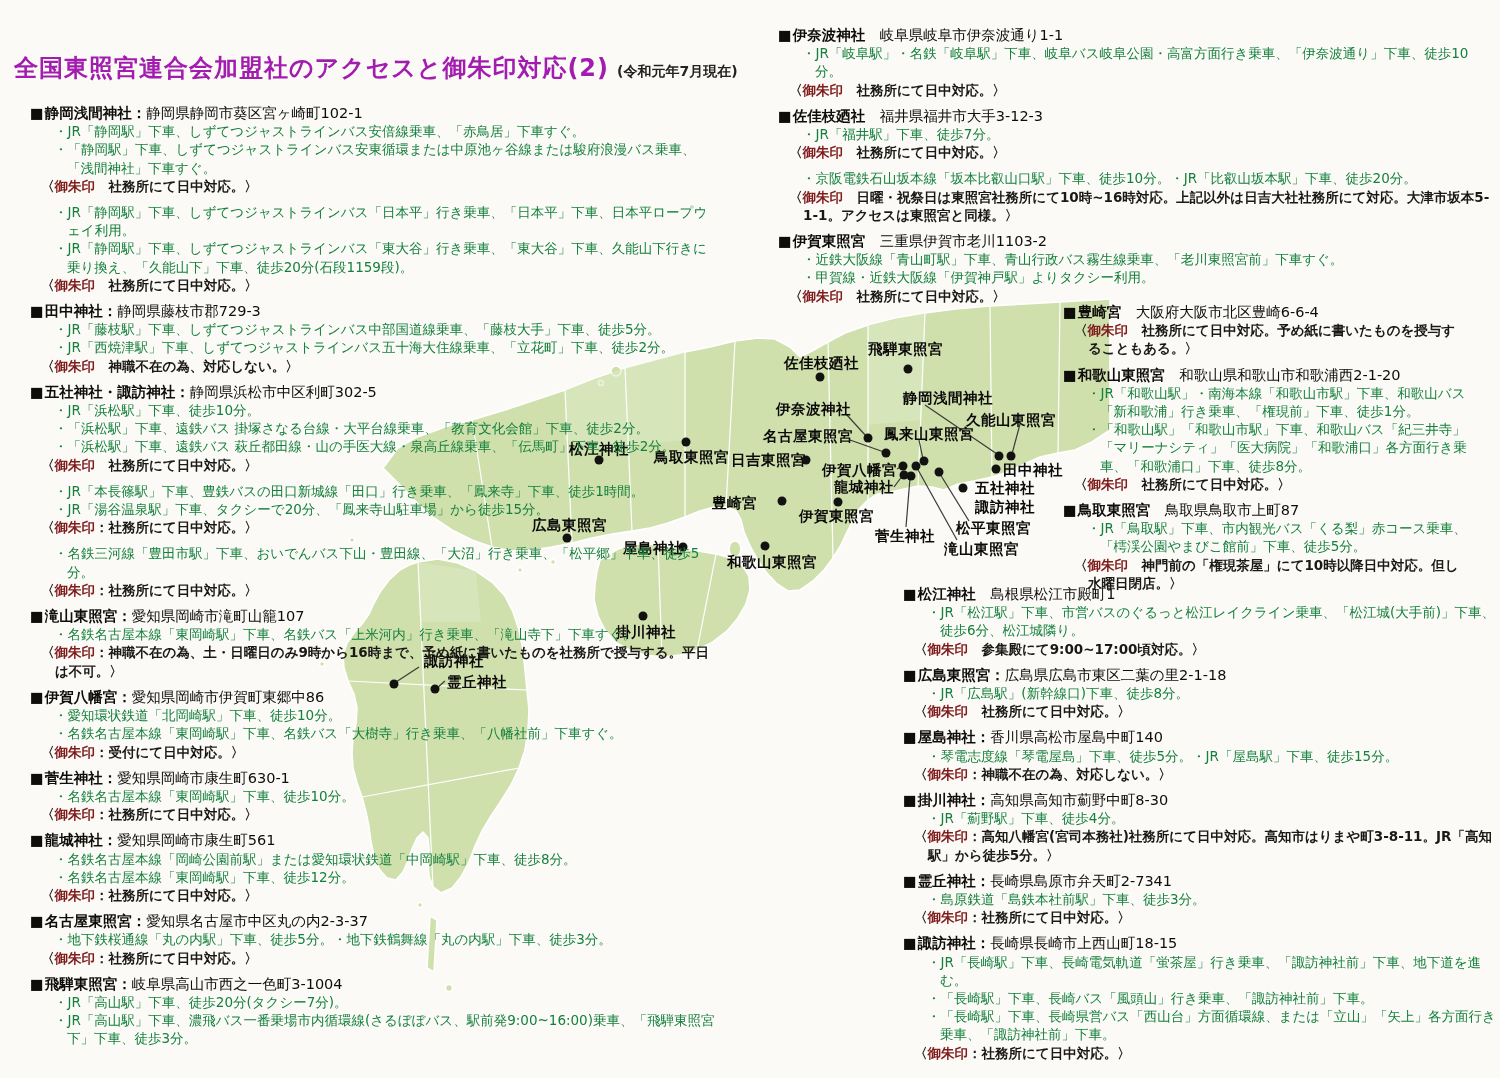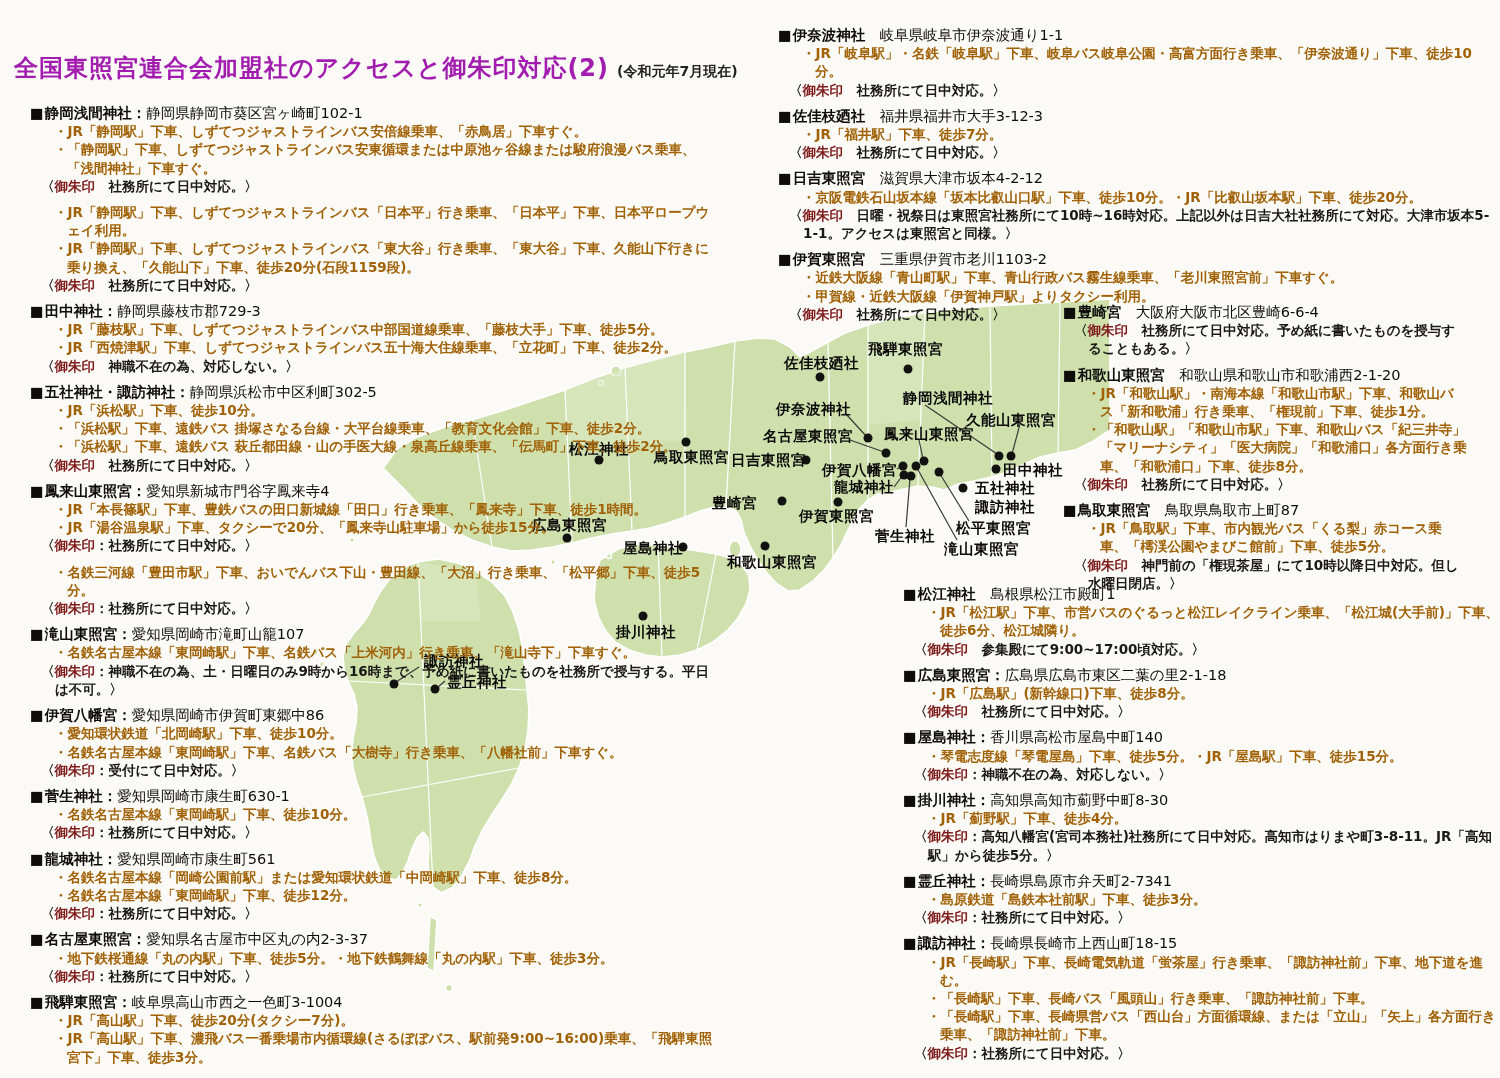--- a/index.html
+++ b/index.html
@@ -15,21 +15,21 @@
   #col-left   {left:30px;  top:104px; width:686px;}
   #col-rtop   {left:778px; top:26px;  width:716px;}
   #col-rmid   {left:1063px;top:303px; width:404px;}
   #col-rbot   {left:903px; top:585px; width:596px;}
   .entry{margin-bottom:8px;}
   .head{font-size:14.5px;font-weight:800;padding-left:0;color:#0e0d0b;}
   .blt{margin-right:1px;}
   .sname{font-weight:800;}
   .ssep{font-weight:700;}
   .saddr{font-weight:400;}
-  .route{margin-left:24px;padding-left:13px;text-indent:-13px;font-weight:700;color:#a16207;}
+  .route{margin-left:24px;padding-left:13px;text-indent:-13px;font-weight:400;color:#15803d;}
   .gosh{margin-left:11px;padding-left:14px;text-indent:-14px;font-weight:600;color:#1b1916;}
   .red{color:#7f1d1d;}
   
   #map-svg{position:absolute;left:0;top:0;z-index:0;}
   #map-labels{position:absolute;left:0;top:0;width:1500px;height:1078px;z-index:1;}
   .maplab{position:absolute;white-space:nowrap;font-size:14.5px;font-weight:800;color:#0c0b0a;
           letter-spacing:0.5px;}
 </style>
 </head>
 <body>
@@ -178,21 +178,20 @@
         <div class="gosh"><span>〈</span><span class="red">御朱印</span><span>　神職不在の為、対応しない。</span><span>〉</span></div>
       </div>
       <div class="entry">
         <div class="head"><span class="blt">■</span><span class="sname">五社神社・諏訪神社</span><span class="ssep">：</span><span class="saddr">静岡県浜松市中区利町302-5</span></div>
         <div class="route"><span class="rdot">・</span><span>JR「浜松駅」下車、徒歩10分。</span></div>
         <div class="route"><span class="rdot">・</span><span>「浜松駅」下車、遠鉄バス 掛塚さなる台線・大平台線乗車、「教育文化会館」下車、徒歩2分。</span></div>
         <div class="route"><span class="rdot">・</span><span>「浜松駅」下車、遠鉄バス 萩丘都田線・山の手医大線・泉高丘線乗車、「伝馬町」下車、徒歩2分。</span></div>
         <div class="gosh"><span>〈</span><span class="red">御朱印</span><span>　社務所にて日中対応。</span><span>〉</span></div>
       </div>
       <div class="entry">
-        <div class="head"><span class="blt">■</span><span class="sname">鳳来山東照宮</span><span class="ssep">：</span><span class="saddr">愛知県新城市門谷字鳳来寺4</span></div>
         <div class="route"><span class="rdot">・</span><span>JR「本長篠駅」下車、豊鉄バスの田口新城線「田口」行き乗車、「鳳来寺」下車、徒歩1時間。</span></div>
         <div class="route"><span class="rdot">・</span><span>JR「湯谷温泉駅」下車、タクシーで20分、「鳳来寺山駐車場」から徒歩15分。</span></div>
         <div class="gosh"><span>〈</span><span class="red">御朱印</span><span>：社務所にて日中対応。</span><span>〉</span></div>
       </div>
       <div class="entry">
         <div class="route"><span class="rdot">・</span><span>名鉄三河線「豊田市駅」下車、おいでんバス下山・豊田線、「大沼」行き乗車、「松平郷」下車、徒歩5分。</span></div>
         <div class="gosh"><span>〈</span><span class="red">御朱印</span><span>：社務所にて日中対応。</span><span>〉</span></div>
       </div>
       <div class="entry">
         <div class="head"><span class="blt">■</span><span class="sname">滝山東照宮</span><span class="ssep">：</span><span class="saddr">愛知県岡崎市滝町山籠107</span></div>
@@ -232,21 +231,20 @@
         <div class="head"><span class="blt">■</span><span class="sname">伊奈波神社</span><span class="ssep">　</span><span class="saddr">岐阜県岐阜市伊奈波通り1-1</span></div>
         <div class="route"><span class="rdot">・</span><span>JR「岐阜駅」・名鉄「岐阜駅」下車、岐阜バス岐阜公園・高富方面行き乗車、「伊奈波通り」下車、徒歩10分。</span></div>
         <div class="gosh"><span>〈</span><span class="red">御朱印</span><span>　社務所にて日中対応。</span><span>〉</span></div>
       </div>
       <div class="entry">
         <div class="head"><span class="blt">■</span><span class="sname">佐佳枝廼社</span><span class="ssep">　</span><span class="saddr">福井県福井市大手3-12-3</span></div>
         <div class="route"><span class="rdot">・</span><span>JR「福井駅」下車、徒歩7分。</span></div>
         <div class="gosh"><span>〈</span><span class="red">御朱印</span><span>　社務所にて日中対応。</span><span>〉</span></div>
       </div>
       <div class="entry">
-        <div class="head"><span class="blt">■</span><span class="sname">日吉東照宮</span><span class="ssep">　</span><span class="saddr">滋賀県大津市坂本4-2-12</span></div>
         <div class="route"><span class="rdot">・</span><span>京阪電鉄石山坂本線「坂本比叡山口駅」下車、徒歩10分。・JR「比叡山坂本駅」下車、徒歩20分。</span></div>
         <div class="gosh"><span>〈</span><span class="red">御朱印</span><span>　日曜・祝祭日は東照宮社務所にて10時~16時対応。上記以外は日吉大社社務所にて対応。大津市坂本5-1-1。アクセスは東照宮と同様。</span><span>〉</span></div>
       </div>
       <div class="entry">
         <div class="head"><span class="blt">■</span><span class="sname">伊賀東照宮</span><span class="ssep">　</span><span class="saddr">三重県伊賀市老川1103-2</span></div>
         <div class="route"><span class="rdot">・</span><span>近鉄大阪線「青山町駅」下車、青山行政バス霧生線乗車、「老川東照宮前」下車すぐ。</span></div>
         <div class="route"><span class="rdot">・</span><span>甲賀線・近鉄大阪線「伊賀神戸駅」よりタクシー利用。</span></div>
         <div class="gosh"><span>〈</span><span class="red">御朱印</span><span>　社務所にて日中対応。</span><span>〉</span></div>
       </div>
     </div>

